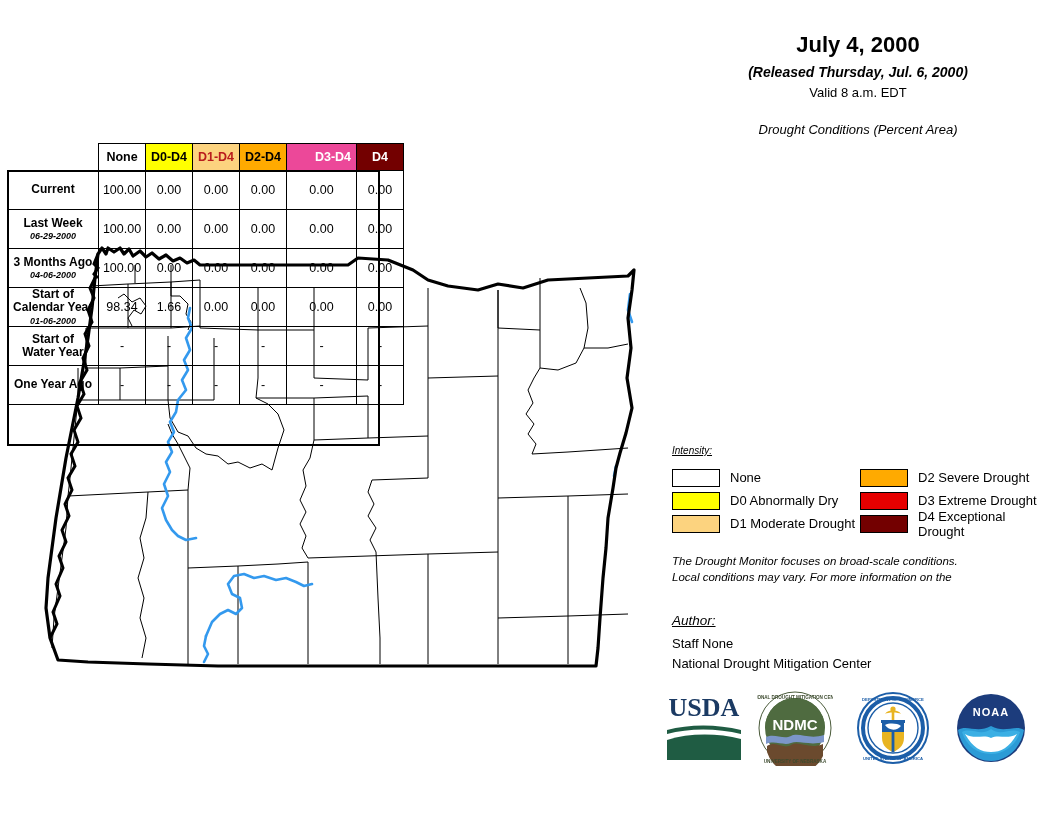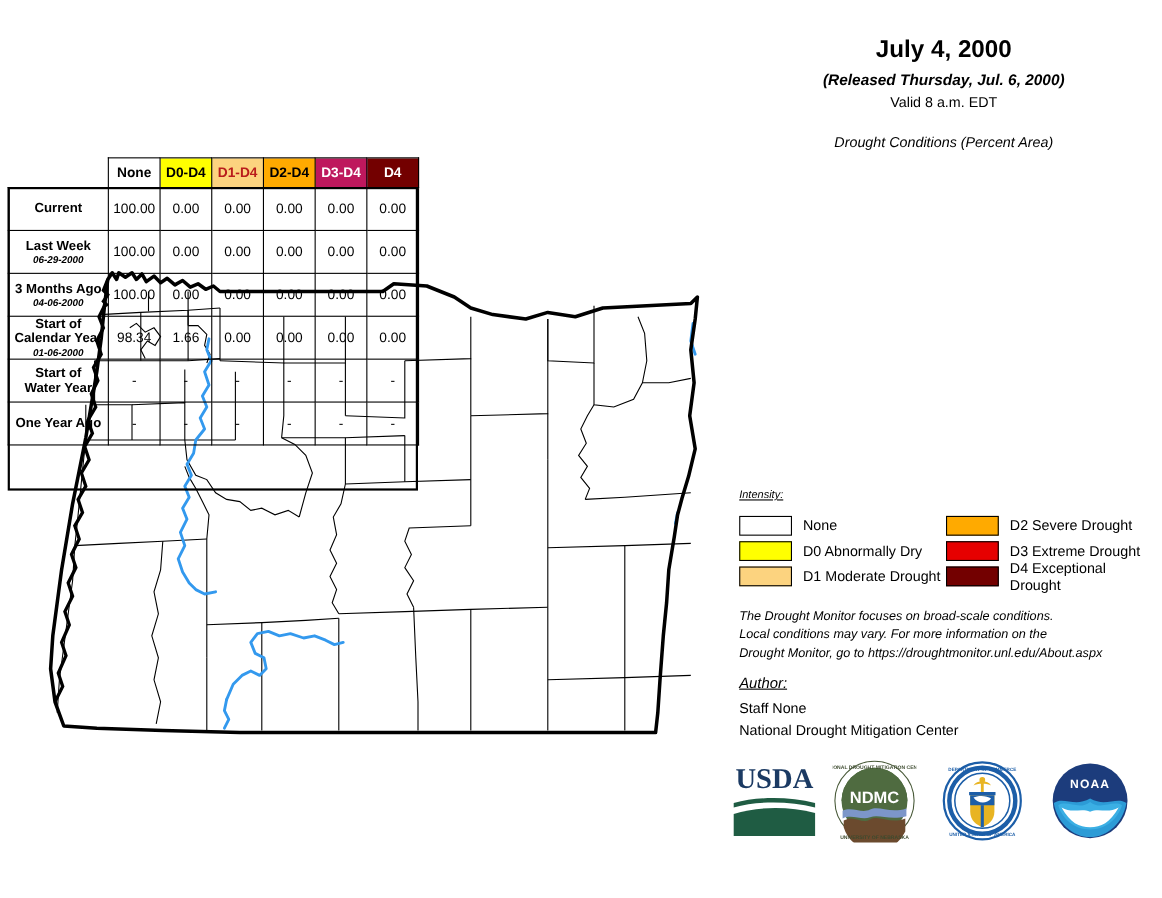--- a/index.html
+++ b/index.html
@@ -196,21 +196,21 @@
 </div>
 
 <table id="conditions-table">
   <thead>
     <tr>
       <th class="corner-cell"></th>
     <th class="hdr-cat hdr-none" style="background: rgb(255, 255, 255); color: rgb(0, 0, 0);">None</th>
         <th class="hdr-cat" style="background: rgb(255, 255, 0); color: rgb(0, 0, 0);">D0-D4</th>
         <th class="hdr-cat" style="background: rgb(252, 211, 127); color: #b91c1c; margin-top: 12px;">D1-D4</th>
         <th class="hdr-cat" style="background: rgb(255, 170, 0); color: rgb(0, 0, 0);">D2-D4</th>
-        <th class="hdr-cat" style="background: #be185d; color: rgb(255, 255, 255);">D3-D4</th>
+        <th class="hdr-cat" style="background: #ec4899; color: rgb(255, 255, 255); padding-left: 23px;">D3-D4</th>
         <th class="hdr-cat" style="background: rgb(115, 0, 0); color: rgb(255, 255, 255);">D4</th>
       </tr>
   </thead>
   <tbody>
       <tr>
         <td class="row-label">
           <div>Current</div>
         </td>
         <td class="val-cell">100.00</td>
         <td class="val-cell">0.00</td>
@@ -313,21 +313,20 @@
       <div class="legend-col">
         <span class="swatch" style="background: rgb(115, 0, 0);"></span>
         <span class="legend-label">D4 Exceptional Drought</span>
       </div>
     </div>
   </div>
 
 <div id="disclaimer">
   <div>The Drought Monitor focuses on broad-scale conditions.</div>
   <div>Local conditions may vary. For more information on the</div>
-  <div>Drought Monitor, go to https://droughtmonitor.unl.edu/About.aspx</div>
 </div>
 
 <div id="author-heading">Author:</div>
 <div id="author-lines">
   <div>Staff None</div>
   <div>National Drought Mitigation Center</div>
 </div>
 
 <div id="logo-strip">
 

